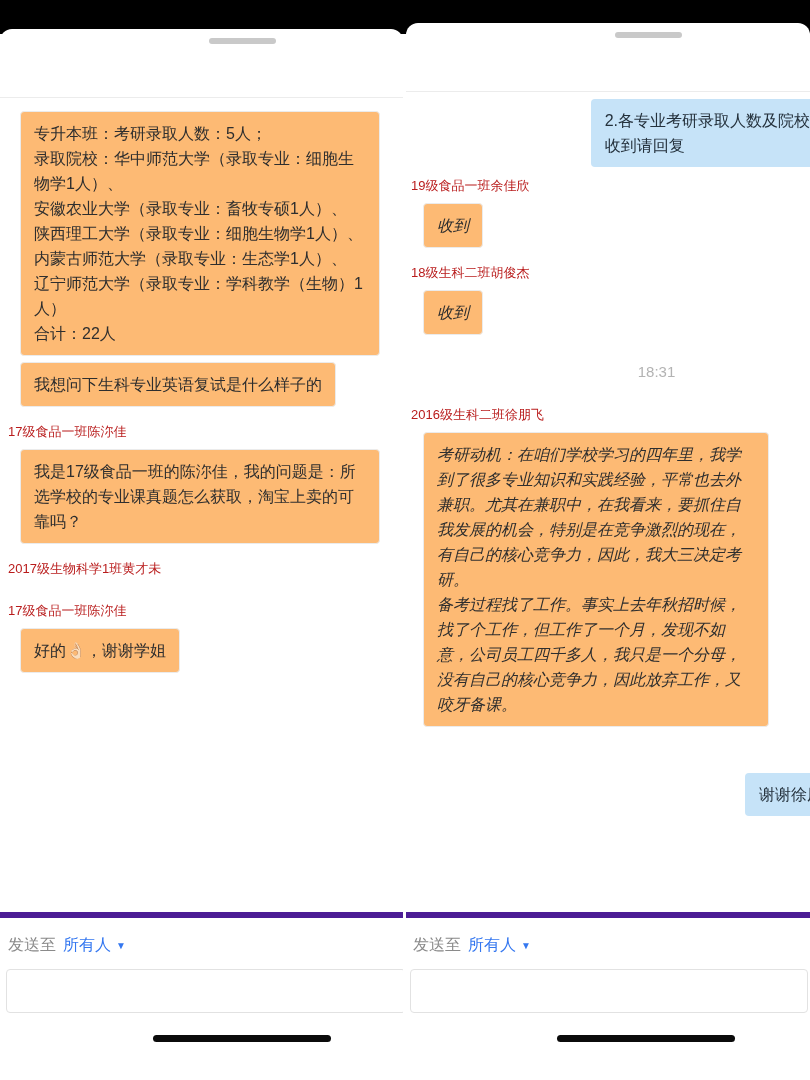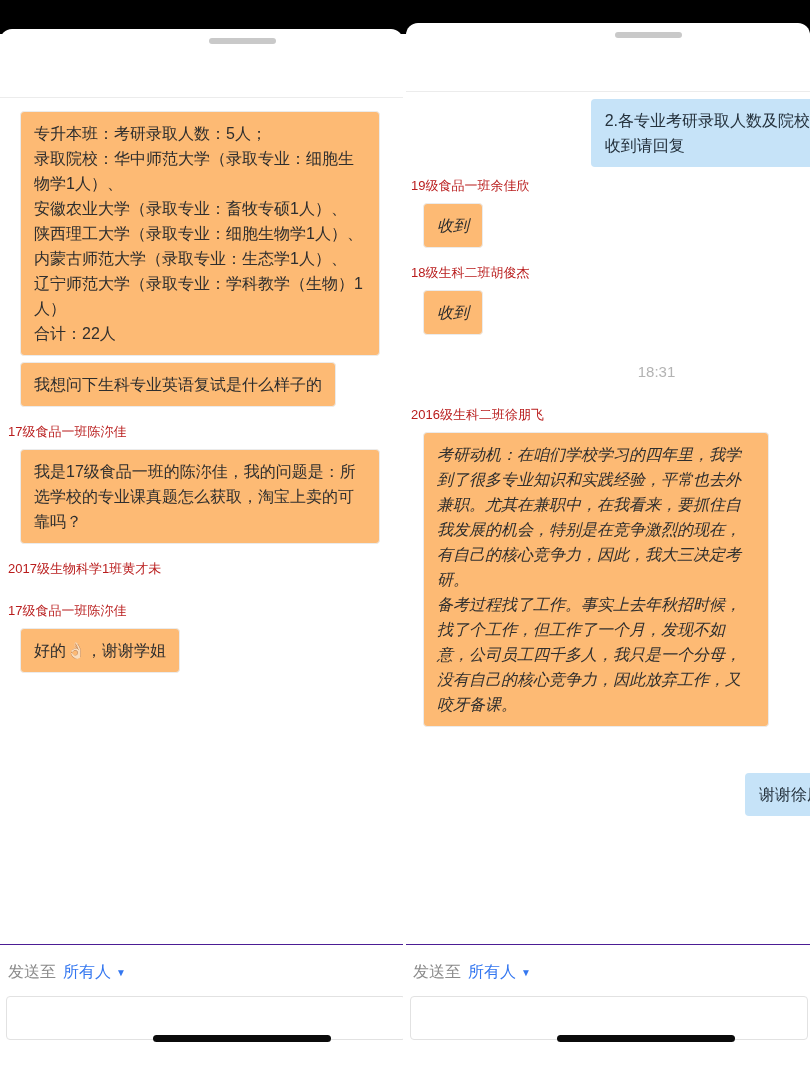--- a/index.html
+++ b/index.html
@@ -41,22 +41,22 @@
                  padding:9px 14px; font-size:16px; line-height:25px;
                  white-space:pre-wrap; width:fit-content; }
   .overhang-1 { margin-right:-30px; }
   .overhang-2 { margin-right:-27px; }
   .mt-blue { margin-top:0px; }
   .mt-thanks { margin-top:40px; }
 
   .time-row { width:100%; text-align:center; position:relative; left:40px;
               color:#b3b3b3; font-size:15px; margin:22px 0 10px; }
 
-  .composer { position:absolute; left:0; right:0; bottom:0; height:136px;
-              background:#fff; border-top:1px solid #4c1d95; }
+  .composer { position:absolute; left:0; right:0; bottom:0; height:168px;
+              background:#fff; border-top:6px solid #4c1d95; }
   .sendto-row { display:flex; align-items:center; font-size:16px; margin-top:17px; }
   .panel-left  .sendto-row { margin-left:8px; }
   .panel-right .sendto-row { margin-left:7px; }
   .sendto-label { color:#8a8a8a; }
   .audience { color:#3477f0; margin-left:7px; display:flex; align-items:center; }
   .caret { font-size:10px; margin-left:5px; color:#3477f0; }
   .msg-input { display:block; height:44px; border:1px solid #e2e2e2; border-radius:4px;
                background:#fff; margin-top:13px; resize:none; outline:none;
                font-size:16px; padding:8px 10px; font-family:inherit; }
   .panel-left  .msg-input { margin-left:6px; width:400px; }

